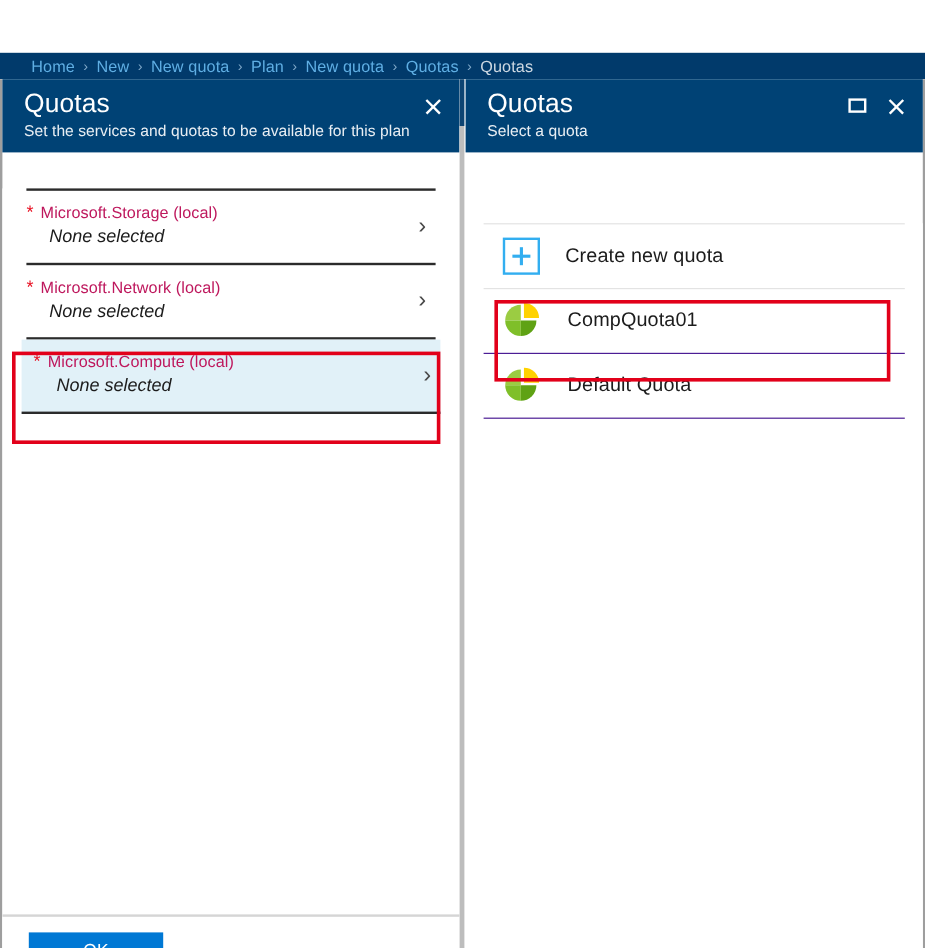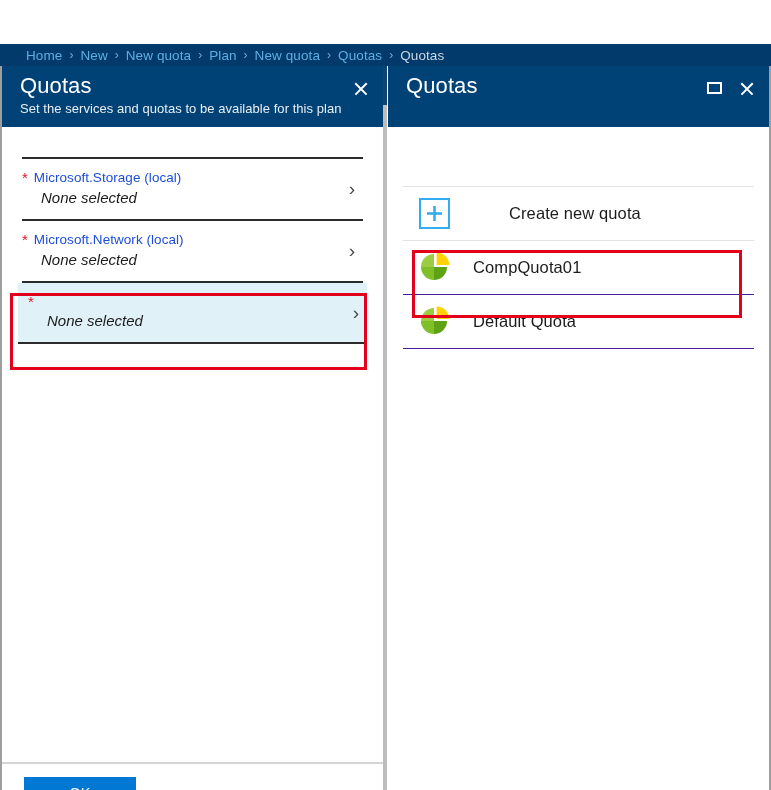--- a/index.html
+++ b/index.html
@@ -203,21 +203,21 @@
   }
   .req-star {
     color: #E81123;
     font-size: 15px;
     line-height: 17px;
     margin-right: 6px;
     font-family: "Liberation Sans", sans-serif;
   }
   .service-name {
     font-size: 13.5px;
-    color: #1d4ed8;
+    color: #be185d;
     line-height: 18px;
     letter-spacing: 0.05px;
   }
   .service-value {
     font-size: 15px;
     font-style: italic;
     color: #1c1c1c;
     line-height: 20px;
     margin-top: 1px;
     padding-left: 19px;
@@ -302,21 +302,21 @@
   }
   .quota-item {
     display: flex;
     align-items: center;
     margin: 0 15px;
     height: 54px;
     border-bottom: 1px solid #4c1d95;
     cursor: pointer;
     box-sizing: border-box;
   }
-  .quota-item:first-child { border-bottom: 1px solid #e3e3e3; gap: 38px; }
+  .quota-item:first-child { border-bottom: 1px solid #e3e3e3; }
   .quota-label {
     font-size: 16.5px;
     color: #1c1c1c;
     margin-left: 21px;
     letter-spacing: 0.1px;
     font-weight: 400;
   }
   .plus-box {
     width: 31px;
     height: 31px;
@@ -388,20 +388,21 @@
             <span class="req-star">*</span>
             <span class="service-name">Microsoft.Network (local)</span>
           </div>
           <div class="service-value">None selected</div>
           <span class="chevron">›</span>
         </li>
 
         <li class="service-item selected">
           <div class="service-name-row">
             <span class="req-star">*</span>
+            <span class="service-name">Microsoft.Compute (local)</span>
           </div>
           <div class="service-value">None selected</div>
           <span class="chevron">›</span>
         </li>
 
       </ul>
     </div>
 
     <div class="left-footer">
       <button class="ok-button">OK</button>
@@ -409,20 +410,21 @@
   </div>
 
   <div class="blade-gap"></div>
   <div class="gap-line-top"></div>
   <div class="gap-line"></div>
 
   <div class="blade blade-right">
 
     <div class="blade-header">
       <div class="blade-title">Quotas</div>
+      <div class="blade-subtitle">Select a quota</div>
       <div class="hdr-buttons">
         <button class="hdr-btn" title="Maximize">
           <span class="icon-maximize"></span>
         </button>
         <button class="hdr-btn" title="Close">
           <span class="icon-x"></span>
         </button>
       </div>
     </div>
 

